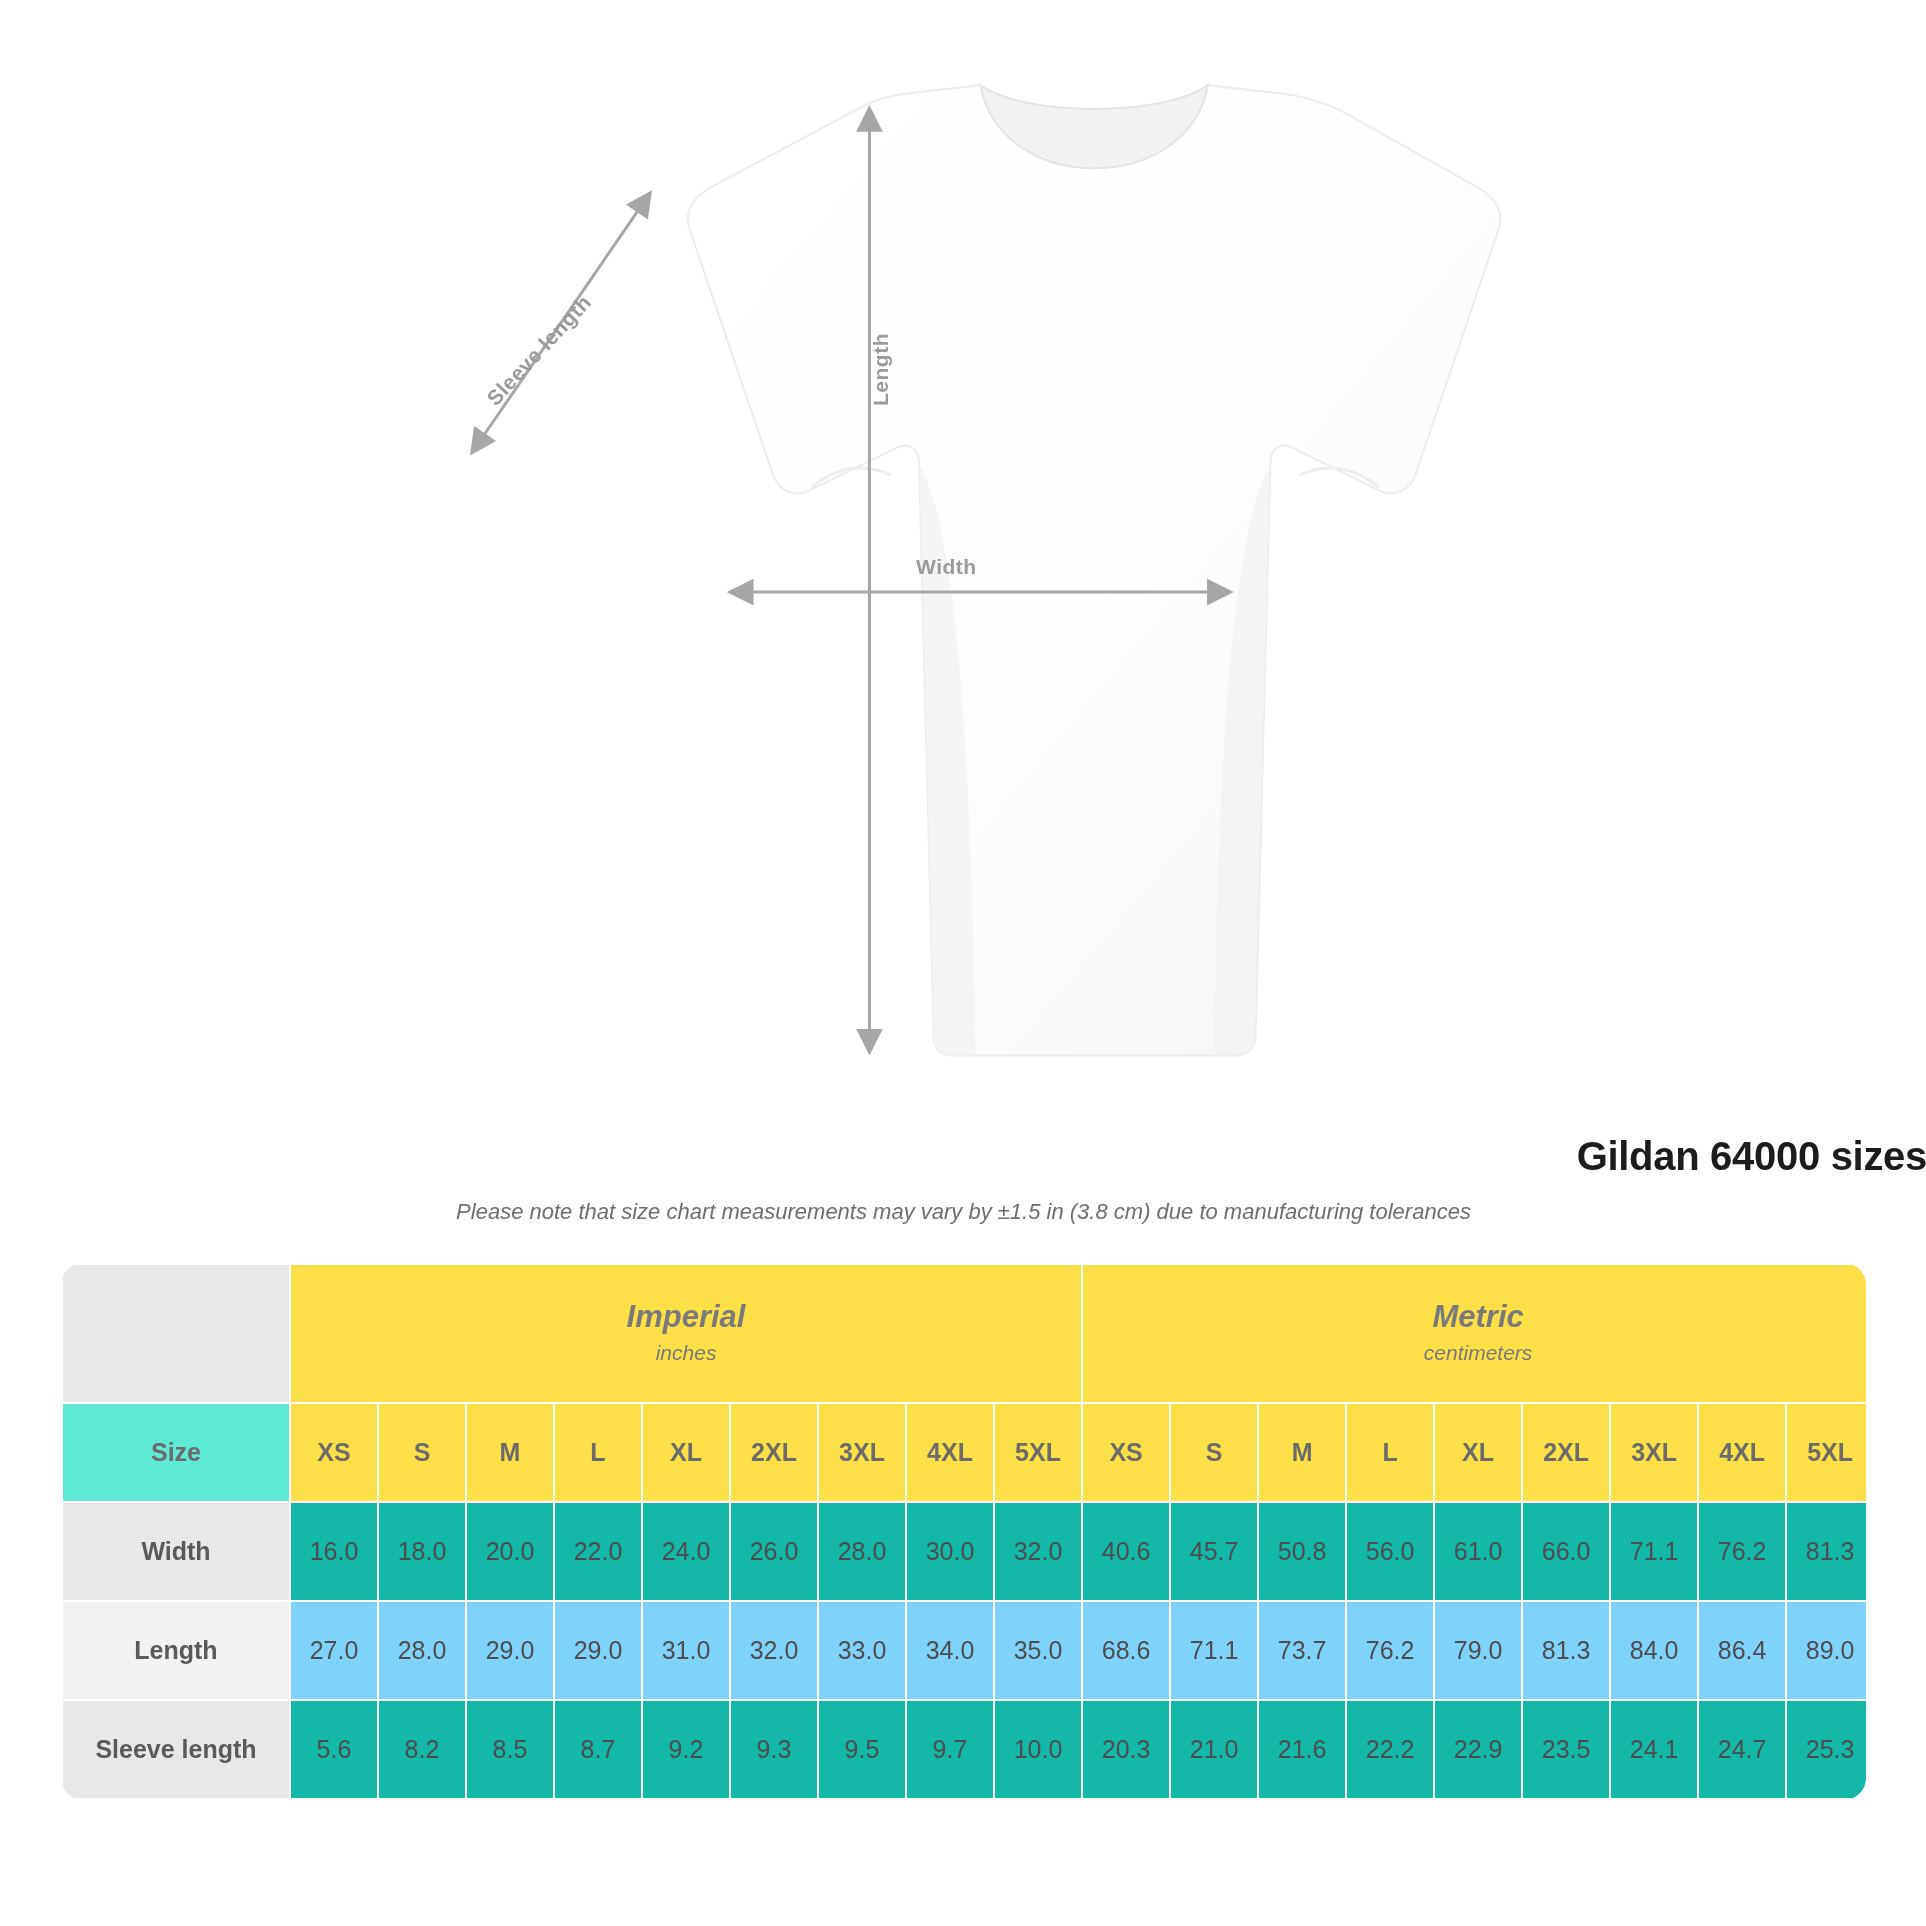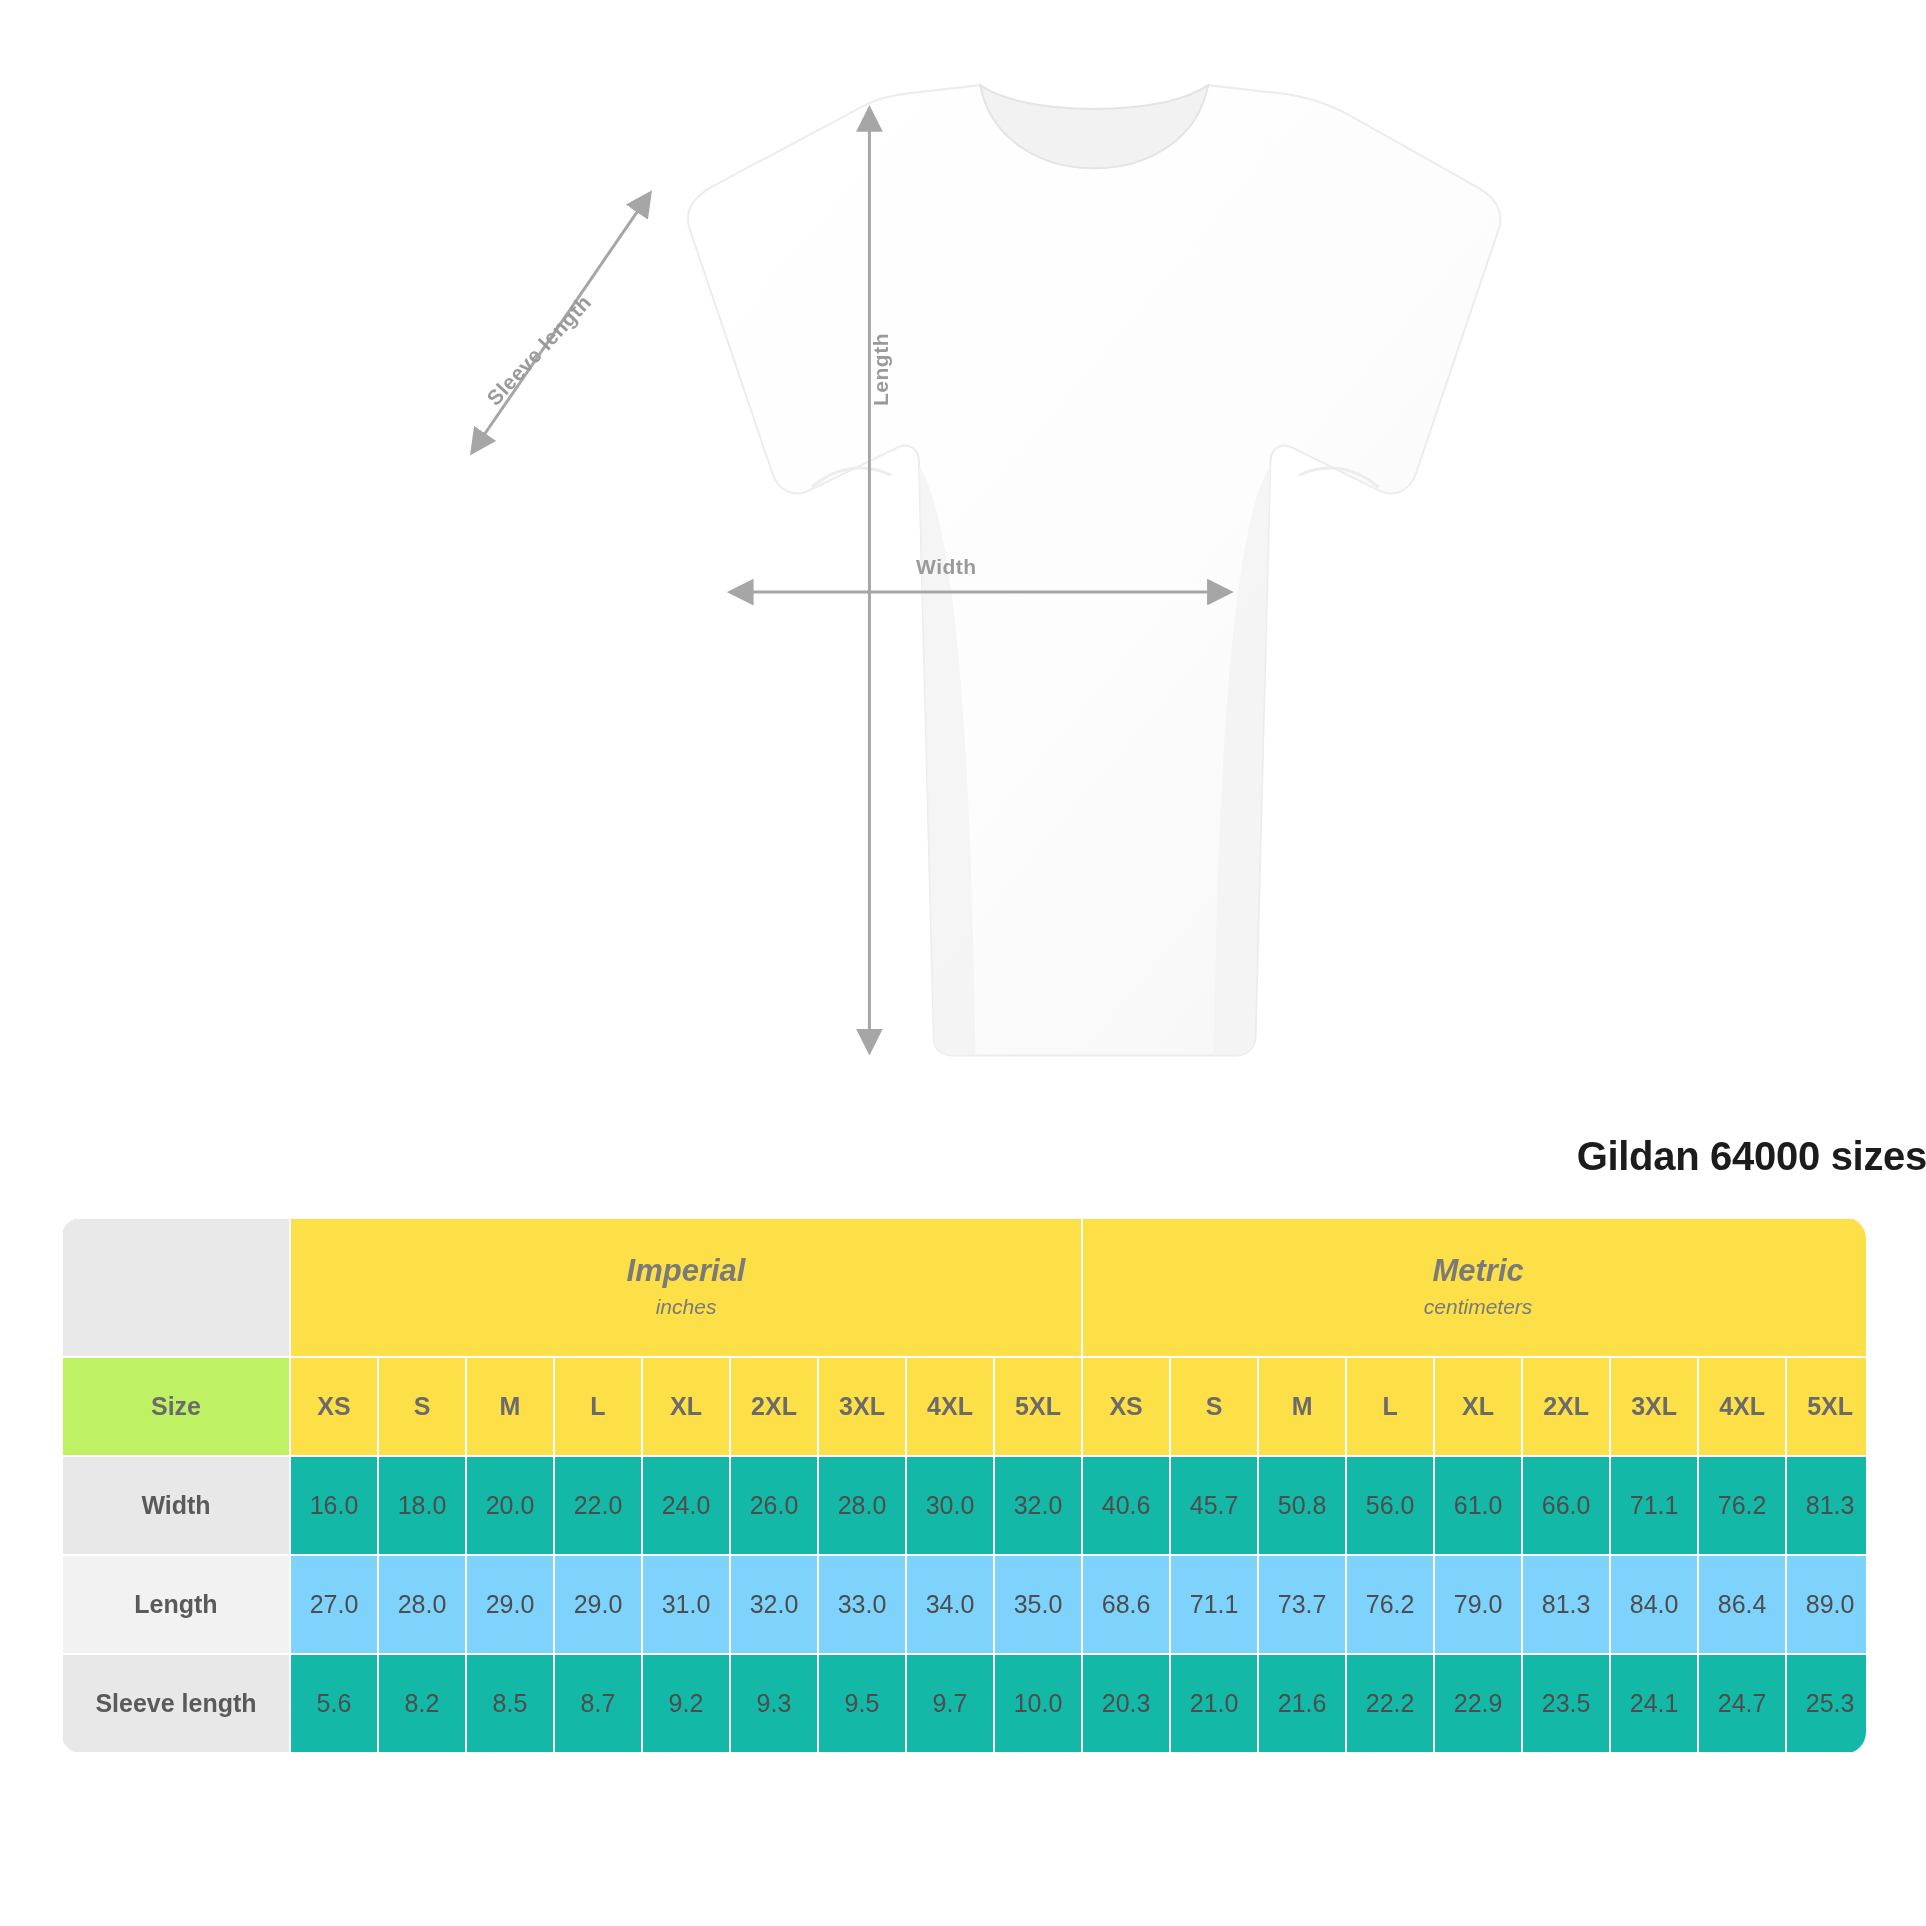--- a/index.html
+++ b/index.html
@@ -115,21 +115,21 @@
     background: #e9e9e9;
   }
   tr.header-row td {
     background: #fde047;
     height: 95px;
     font-size: 25px;
     font-weight: bold;
     color: #6b6b6b;
   }
   tr.header-row td.row-head {
-    background: #bef264;
+    background: #5eead4;
     font-size: 25px;
   }
   tr.data-row td {
     height: 95px;
     font-size: 25px;
     color: #4d4d4d;
   }
   tr.data-row.shade td {
     background: #14b8a6;
   }
@@ -211,20 +211,21 @@
 
       <line x1="478" y1="455" x2="655" y2="197" stroke="#a6a6a6" stroke-width="3" marker-start="url(#arrowStart)" marker-end="url(#arrowEnd)"></line>
     </svg>
 
     <div class="dim-label width-label">Width</div>
     <div class="dim-label length-label">Length</div>
     <div class="dim-label sleeve-label">Sleeve length</div>
   </div>
 
   <h1 class="chart-title">Gildan 64000 sizes</h1>
+  <p class="chart-note">Please note that size chart measurements may vary by ±1.5 in (3.8 cm) due to manufacturing tolerances</p>
 
   <div class="table-wrap">
     <table class="size-table">
       <colgroup>
         <col class="label-col">
         <col class="val-col">
           <col class="val-col">
           <col class="val-col">
           <col class="val-col">
           <col class="val-col">

